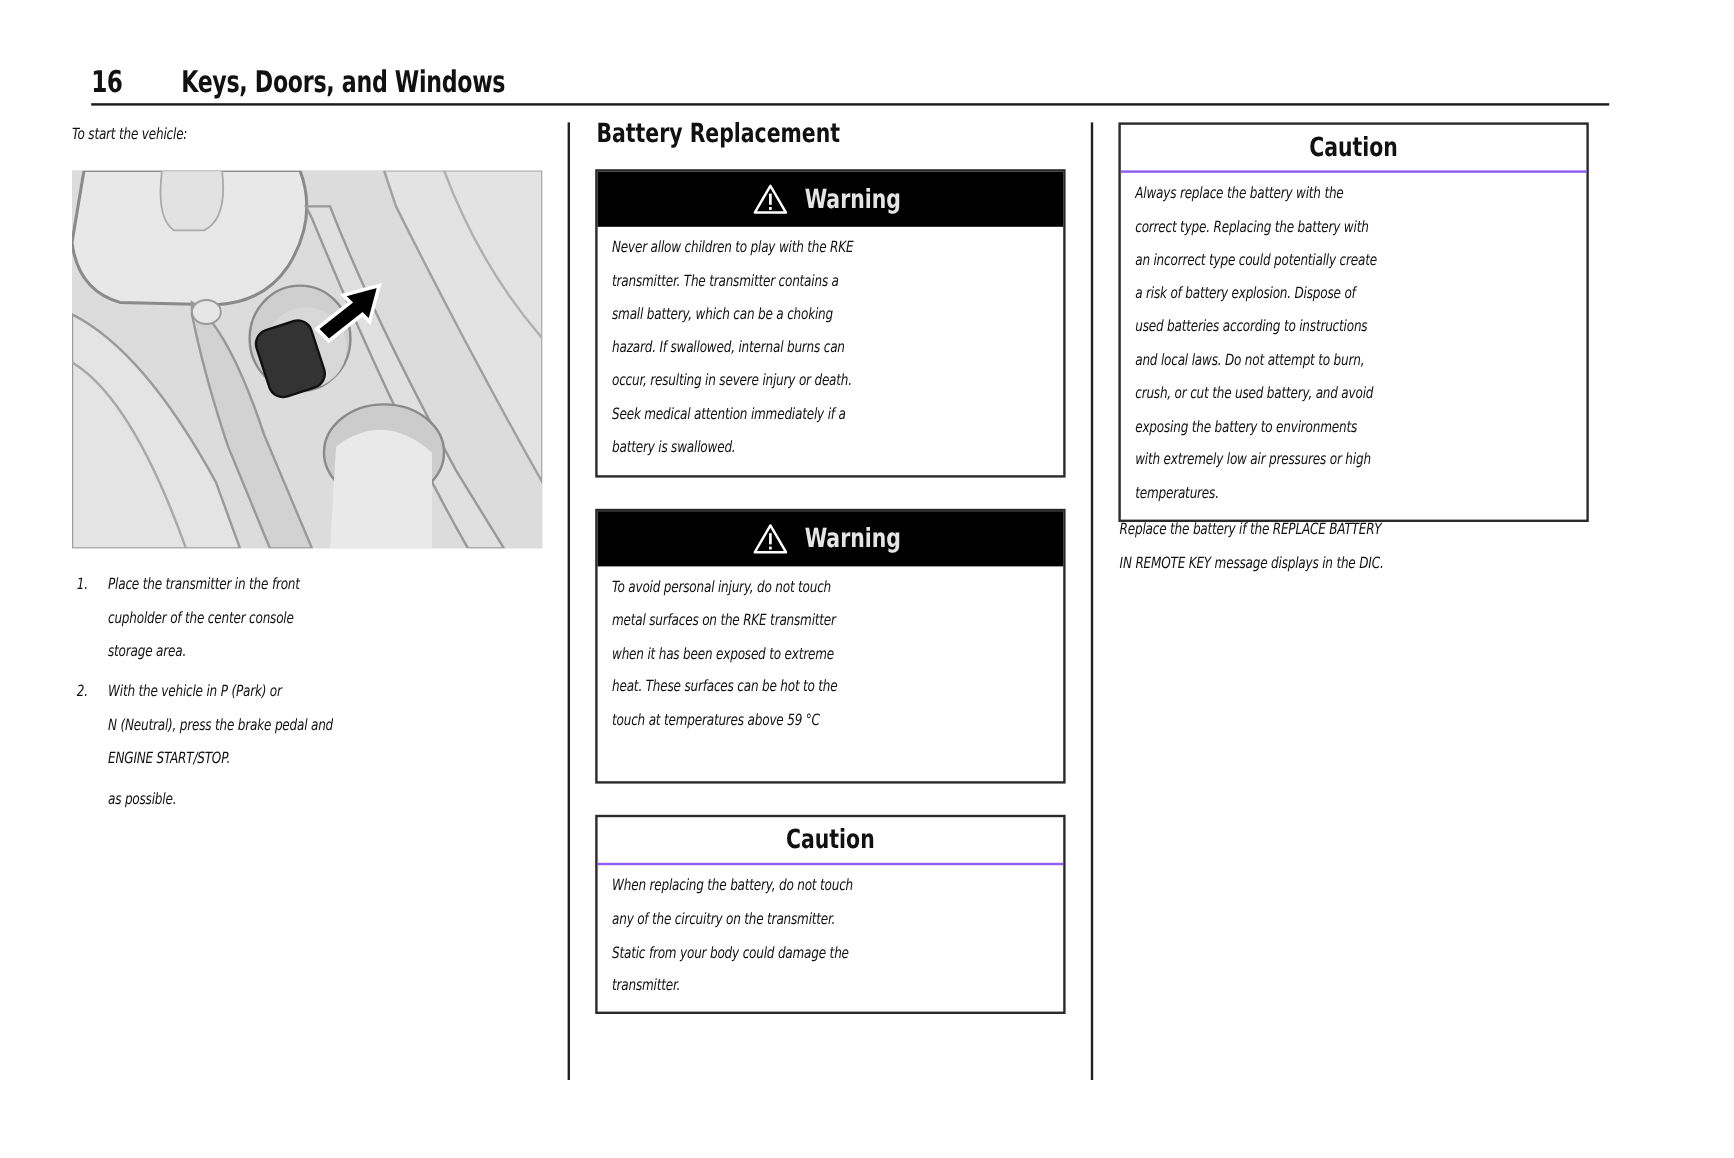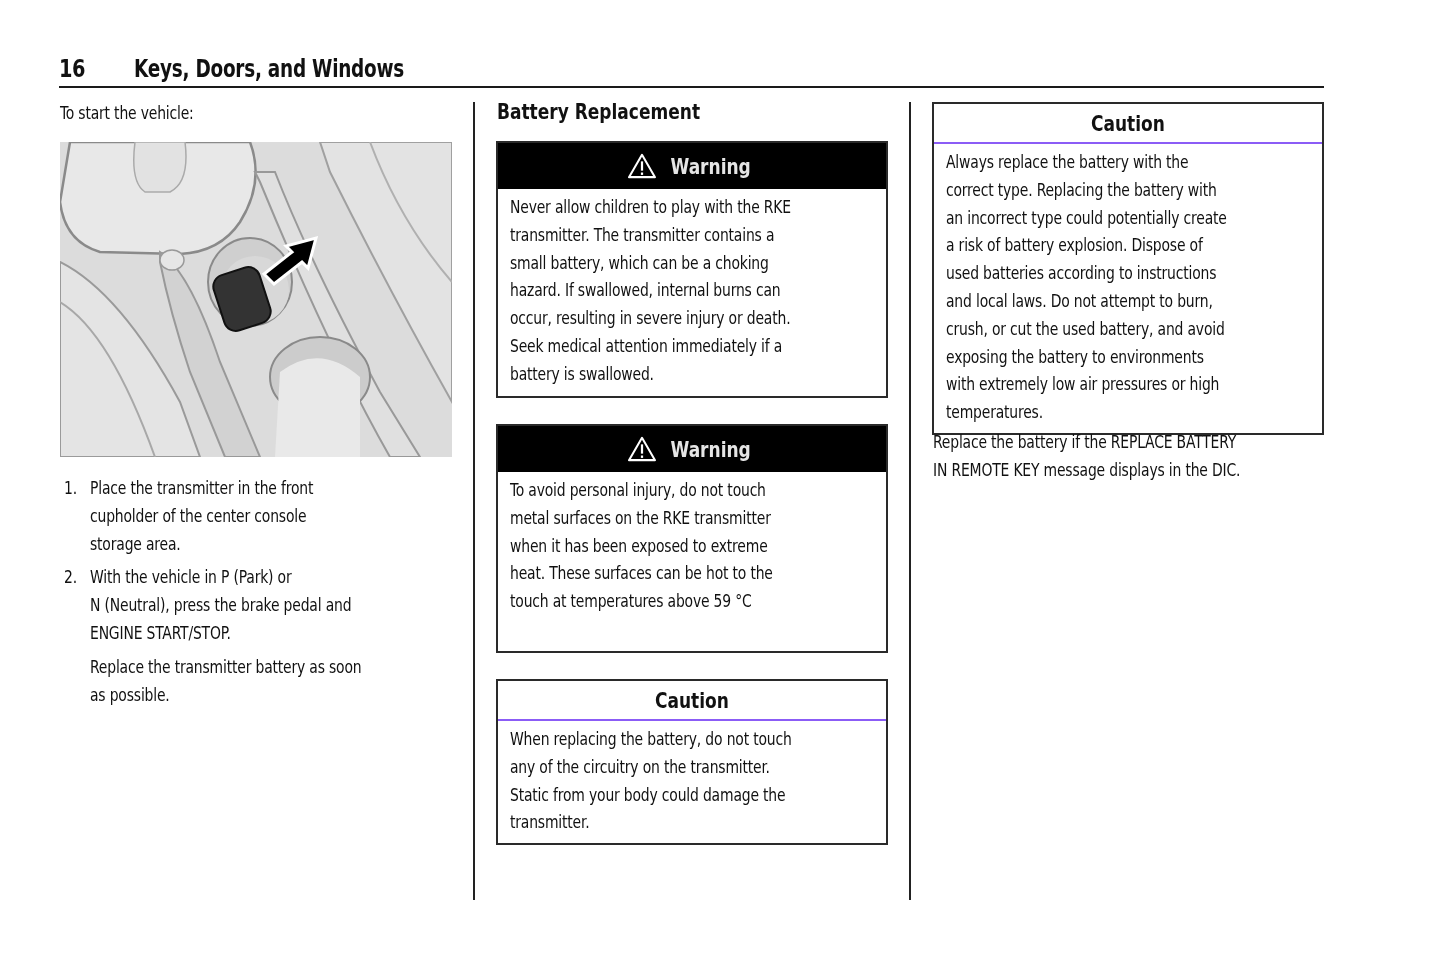--- a/index.html
+++ b/index.html
@@ -2,29 +2,29 @@
 <html><head>
 <meta charset="utf-8">
 <style>
   html, body { margin:0; padding:0; background:#ffffff; }
   body {
     width:1445px; height:965px; position:relative; overflow:hidden;
     font-family:"DejaVu Sans Condensed","DejaVu Sans","Liberation Sans",sans-serif;
     color:#111111;
   }
   .hdr {
-    position:absolute; left:59px; top:52px; width:1265px; height:34px;
+    position:absolute; left:76px; top:52px; width:1265px; height:34px;
     border-bottom:2px solid #1a1a1a;
   }
   .hdr .num { position:absolute; left:0; top:2px; font-size:25px; font-weight:bold; letter-spacing:-0.5px; transform:scaleX(0.86); transform-origin:left; }
   .hdr .ttl { position:absolute; left:75px; top:2px; font-size:25px; font-weight:bold; letter-spacing:-0.3px; transform:scaleX(0.82); transform-origin:left; white-space:nowrap; }
 
   .vline { position:absolute; width:2px; background:#222; top:102px; height:798px; }
 
-  .txt { font-size:18px; line-height:27.8px; letter-spacing:-0.2px; }
+  .txt { font-size:13px; line-height:27.8px; letter-spacing:-0.2px;font-style:italic; }
   .cond { display:inline-block; transform:scaleX(0.86); transform-origin:left top; white-space:nowrap; }
 
   .intro { position:absolute; left:60px; top:99px; }
   .photo { position:absolute; left:60px; top:142px; width:392px; height:315px; background:#d9d9d9; overflow:hidden; }
 
   .steps { position:absolute; left:60px; top:474px; width:400px; }
   .step { position:relative; padding-left:30px; margin-bottom:6px; }
   .step .n { position:absolute; left:4px; top:0; }
   .step p { margin:0; }
   .note { padding-left:30px; margin-top:6px; }
@@ -95,21 +95,20 @@
     <p><span class="cond">cupholder of the center console</span></p>
     <p><span class="cond">storage area.</span></p>
   </div>
   <div class="step">
     <span class="n cond">2.</span>
     <p><span class="cond">With the vehicle in P (Park) or</span></p>
     <p><span class="cond">N (Neutral), press the brake pedal and</span></p>
     <p><span class="cond">ENGINE START/STOP.</span></p>
   </div>
   <div class="note">
-    <div><span class="cond">Replace the transmitter battery as soon</span></div>
     <div><span class="cond">as possible.</span></div>
   </div>
 </div>
 
 <div class="sect"><span class="cond">Battery Replacement</span></div>
 
 <div class="box warn w1">
   <div class="bh">
     <svg class="tri" viewBox="0 0 32 28">
       <polygon points="16,2 30,26 2,26" fill="none" stroke="#fff" stroke-width="2.2" stroke-linejoin="round"></polygon>

